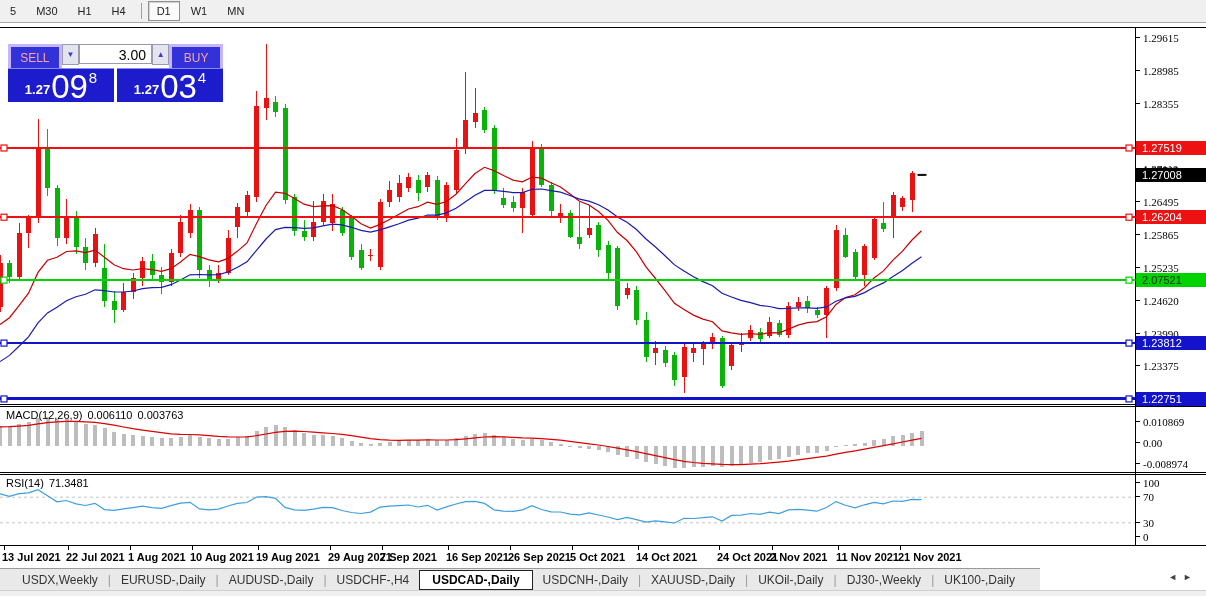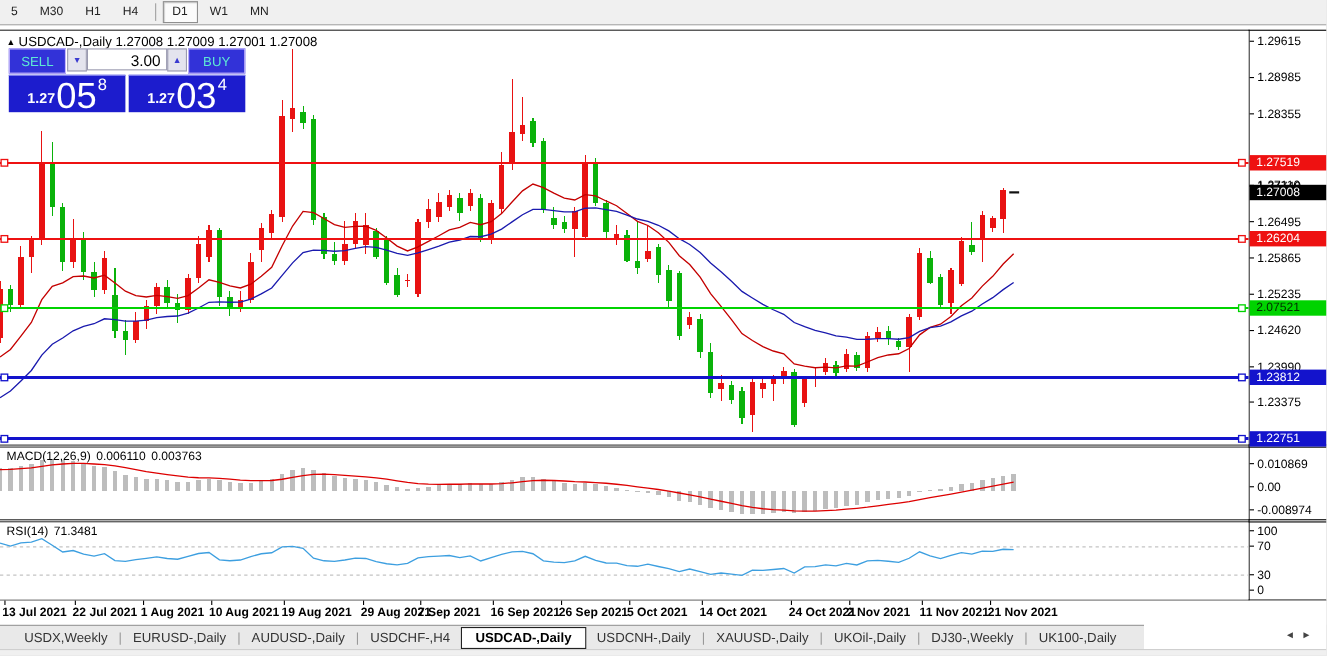--- a/index.html
+++ b/index.html
@@ -18,37 +18,37 @@
   
   .plot{position:absolute;left:0;background:#fff;}
   .plot svg{position:absolute;left:0;top:0;}
   .chart-header{position:absolute;left:6px;top:31px;font-size:12px;color:#000;white-space:nowrap;}
   .chart-header .tri{font-size:8px;vertical-align:1px;margin-right:3px;}
   .panel-label{position:absolute;left:6px;font-size:11px;color:#000;white-space:nowrap;}
   .panel-label span{margin-right:5px;}
   
   .trade-widget{position:absolute;left:8px;top:44px;width:215px;height:58px;}
   .tw-row{position:absolute;left:0;top:0;width:215px;height:23px;display:flex;}
-  .tw-btn{width:50px;height:21px;background:#3232d8;border:1px solid #c4b5fd;color:#5eead4;
+  .tw-btn{width:50px;height:21px;background:#3232d8;border:3px solid #c4b5fd;color:#fca5a5;
           font-size:12px;display:flex;align-items:center;justify-content:center;cursor:pointer;}
   .tw-spin{width:16px;height:19px;background:#e4e4ee;border:1px solid #9a9ab0;color:#3a3ad0;
            font-size:8px;display:flex;align-items:center;justify-content:center;cursor:pointer;}
   .tw-vol{width:66px;height:17px;border:1px solid #9a9ab0;background:#fff;color:#000;
           font-size:14px;text-align:right;padding:1px 5px 0 0;font-family:"Liberation Sans",sans-serif;}
   .tw-gap{flex:1;}
   .tw-prices{position:absolute;left:0;top:24px;width:215px;height:34px;display:flex;gap:3px;}
   .tw-price{flex:1;background:#1c1ccd;color:#fff;display:flex;align-items:flex-end;
             justify-content:center;padding-bottom:2px;cursor:pointer;border-top:1px solid #8888f0;}
   .tw-price .pfx{font-size:13px;font-weight:bold;margin:0 1px 3px 0;}
   .tw-price .big{font-size:33px;line-height:27px;}
   .tw-price .sup{font-size:15px;margin:0 0 14px 1px;}
   
   .axis-tick{position:absolute;left:1136px;width:70px;height:12px;font-size:11px;color:#000;}
   .axis-tick .tickmark{position:absolute;left:0;top:5px;width:4px;height:1px;background:#000;}
-  .axis-tick .txt{position:absolute;left:7px;top:0;}
+  .axis-tick .txt{position:absolute;left:7px;top:0;font-family:Liberation Serif, serif;}
   .price-badge{position:absolute;left:1136px;width:64px;height:14px;font-size:11px;
                line-height:14px;padding-left:6px;}
   
   .date-strip{position:absolute;left:0;top:546px;width:1206px;height:22px;background:#fff;}
   .date-label{position:absolute;top:5px;font-size:11px;color:#000;white-space:nowrap;font-weight:bold;}
   .date-tick{position:absolute;top:0;width:1px;height:4px;background:#000;}
   
   .tab-strip{position:absolute;left:0;top:568px;width:1040px;height:22px;background:#e9e9e9;
              border-top:1px solid #9a9a9a;display:flex;align-items:center;font-size:12px;color:#333;}
   .tab{padding:2px 10px;white-space:nowrap;cursor:pointer;}
@@ -293,38 +293,35 @@
         <line x1="0" y1="343.1052631578944" x2="1135" y2="343.1052631578944" stroke="#1313cc" stroke-width="2" shape-rendering="crispEdges"></line>
         <rect x="1" y="340.1052631578944" width="6" height="6" fill="#fff" stroke="#1313cc" stroke-width="1.2"></rect>
         <rect x="1126" y="340.1052631578944" width="6" height="6" fill="#fff" stroke="#1313cc" stroke-width="1.2"></rect>
         <line x1="0" y1="398.9473684210523" x2="1135" y2="398.9473684210523" stroke="#1313cc" stroke-width="3" shape-rendering="crispEdges"></line>
         <rect x="1" y="395.9473684210523" width="6" height="6" fill="#fff" stroke="#1313cc" stroke-width="1.2"></rect>
         <rect x="1126" y="395.9473684210523" width="6" height="6" fill="#fff" stroke="#1313cc" stroke-width="1.2"></rect>
         <rect x="917.5" y="173.89473684210498" width="9" height="2" fill="#111"></rect>
       </svg>
   </div>
 
-  <div class="chart-header">
-    <span class="tri">▲</span><span>USDCAD-,Daily</span>&nbsp;<span>1.27008 1.27009 1.27001 1.27008</span>
-  </div>
 
   <div class="trade-widget">
     <div class="tw-row">
       <div class="tw-btn">SELL</div>
       <div class="tw-gap"></div>
       <div class="tw-spin">▼</div>
       <input class="tw-vol" value="3.00" style="">
       <div class="tw-spin">▲</div>
       <div class="tw-gap"></div>
       <div class="tw-btn">BUY</div>
     </div>
     <div class="tw-prices">
       <div class="tw-price">
         <span class="pfx">1.27</span>
-        <span class="big">05</span>
+        <span class="big">09</span>
         <span class="sup">8</span>
       </div>
       <div class="tw-price">
         <span class="pfx">1.27</span>
         <span class="big">03</span>
         <span class="sup">4</span>
       </div>
     </div>
   </div>
 

